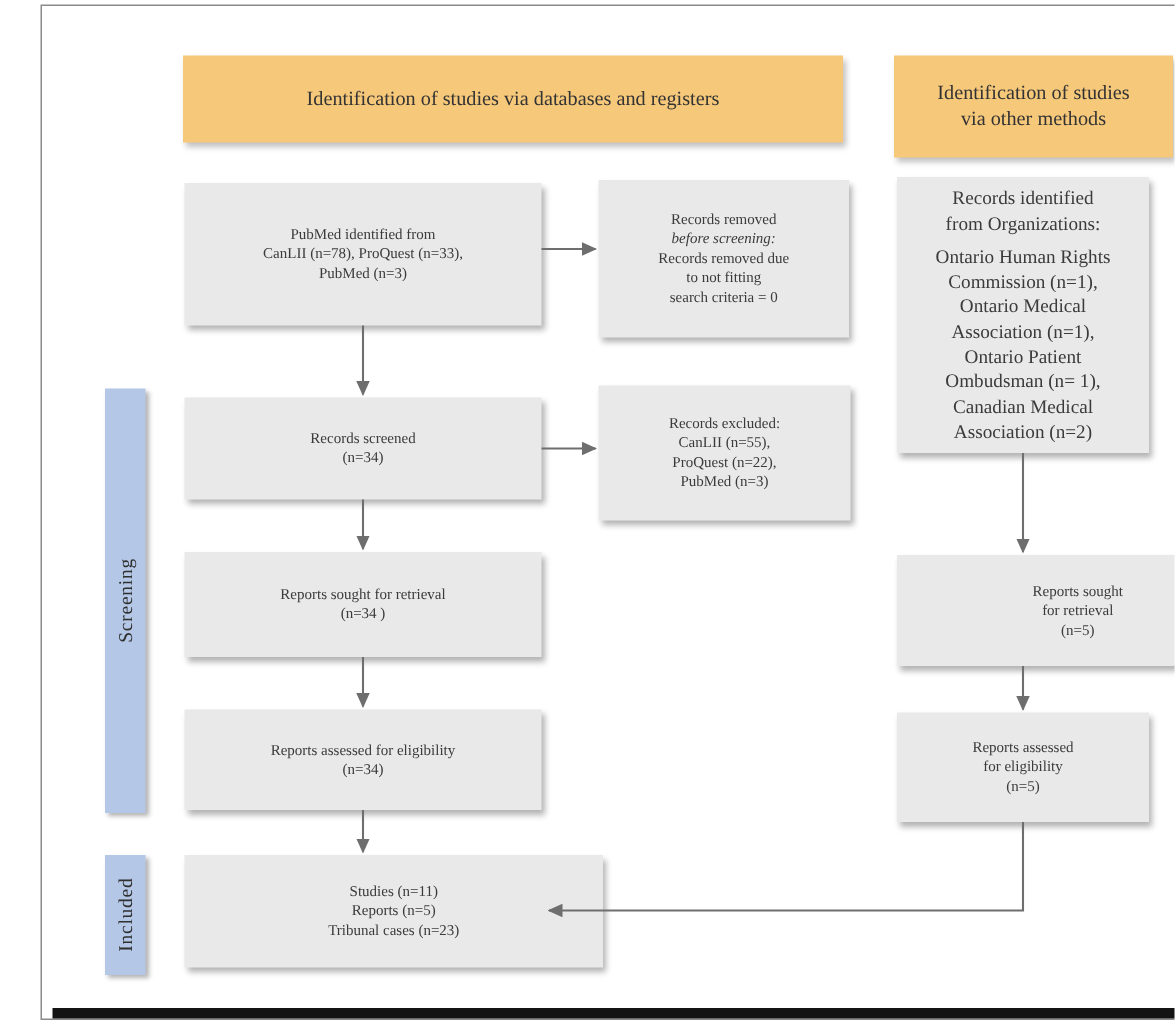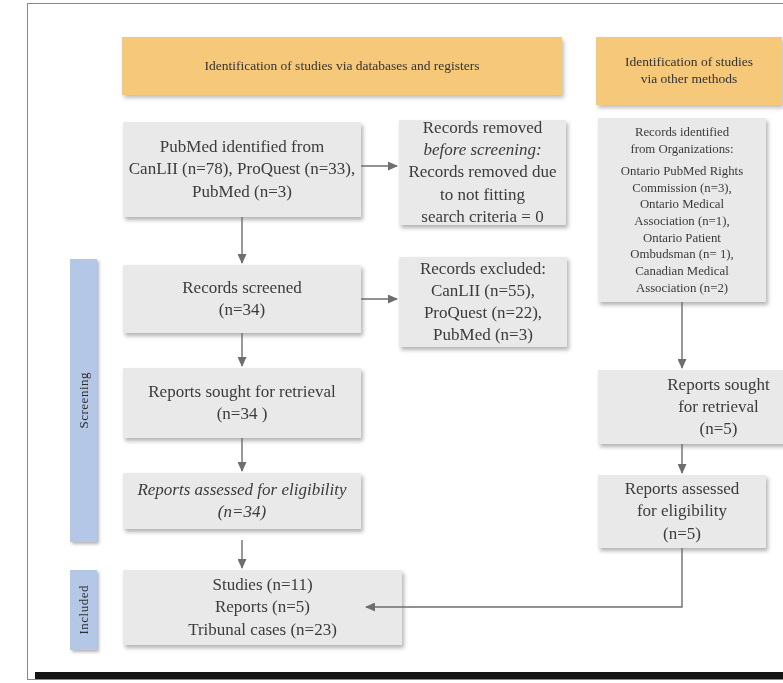--- a/index.html
+++ b/index.html
@@ -20,42 +20,42 @@
   }
   .hdr {
     position:absolute; background:var(--header-bg,#f6c87a);
     display:flex; align-items:center; justify-content:center;
     text-align:center; font-size:13.5px; line-height:1.25; color:#333;
     box-shadow:2px 3px 4px rgba(0,0,0,0.25);
   }
   .box {
     position:absolute; background:var(--box-bg,#e9e9e9);
     display:flex; align-items:center; justify-content:center;
-    text-align:center; font-size:17px; line-height:1.3;
+    text-align:center; font-size:10px; line-height:1.3;
     box-shadow:2px 3px 4px rgba(0,0,0,0.30);
     padding:2px 4px; box-sizing:border-box;
   }
   .box .gap { margin-top:6px; }
   .sidebar {
     position:absolute; background:var(--sidebar-bg,#b4c7e7);
     display:flex; align-items:center; justify-content:center;
     box-shadow:2px 2px 3px rgba(0,0,0,0.30);
   }
   .sidebar span {
     writing-mode:vertical-rl; transform:rotate(180deg);
     font-size:13px; color:#2f2f2f; letter-spacing:0.5px; white-space:nowrap;
   }
   
   #hdrL { left:98px;  top:37px;  width:440px; height:58px; }
   #hdrR { left:572px; top:37px;  width:186px; height:68px; }
   
   #bL1 { left:99px; top:122px; width:238px; height:95px; }
   #bL2 { left:99px; top:265px; width:238px; height:68px; }
   #bL3 { left:99px; top:368px; width:238px; height:70px; }
-  #bL4 { left:99px; top:473px; width:238px; height:56px;font-style:italic; }
+  #bL4 { left:99px; top:473px; width:238px; height:67px; }
   #bL5 { left:99px; top:570px; width:279px; height:75px; }
   
   #bM1 { left:375px; top:120px; width:167px; height:105px; }
   #bM2 { left:375px; top:257px; width:168px; height:90px; }
   
   #bR1 { left:574px; top:118px; width:168px; height:184px; font-size:12.8px; }
   #bR3 { left:574px; top:370px; width:200px; height:74px;padding-left:45px; }
   #bR4 { left:574px; top:475px; width:168px; height:73px; }
   
   #barScreening { left:46px; top:259px; width:27px; height:283px; }
@@ -93,22 +93,22 @@
         <div><em>before screening:</em></div>
         <div>Records removed due</div>
         <div>to not fitting</div>
         <div>search criteria = 0</div>
       </div>
   </div>
   <div class="box" id="bR1">
     <div>
         <div>Records identified</div>
         <div>from Organizations:</div>
-        <div class="gap">Ontario PubMed Rights</div>
-        <div>Commission (n=3),</div>
+        <div class="gap">Ontario Human Rights</div>
+        <div>Commission (n=1),</div>
         <div>Ontario Medical</div>
         <div>Association (n=1),</div>
         <div>Ontario Patient</div>
         <div>Ombudsman (n= 1),</div>
         <div>Canadian Medical</div>
         <div>Association (n=2)</div>
       </div>
   </div>
 
   <div class="box" id="bL2">

